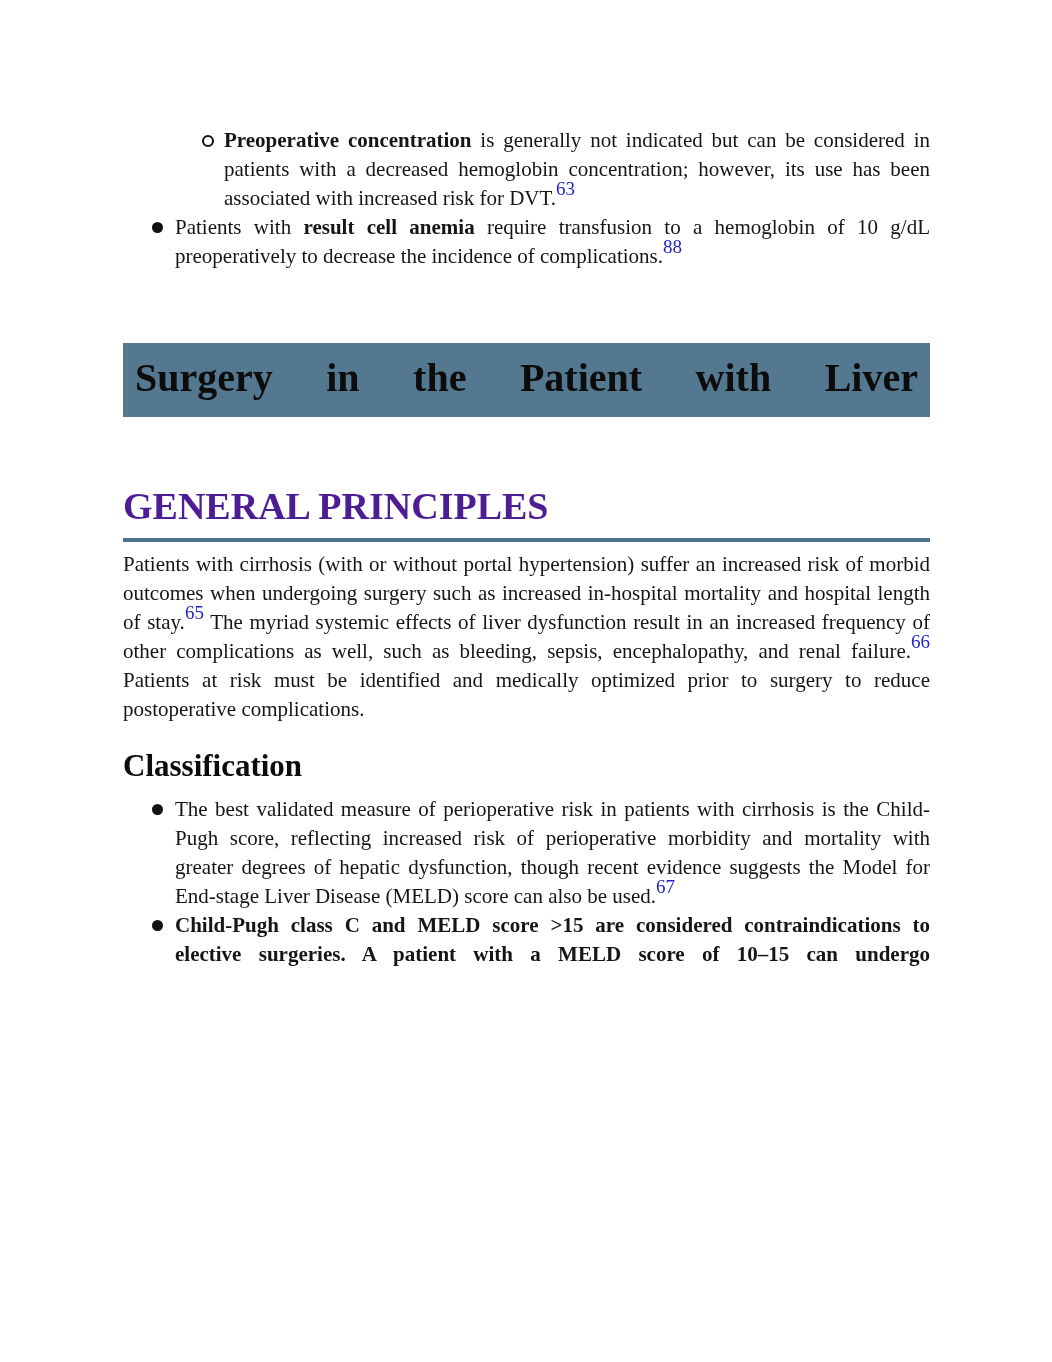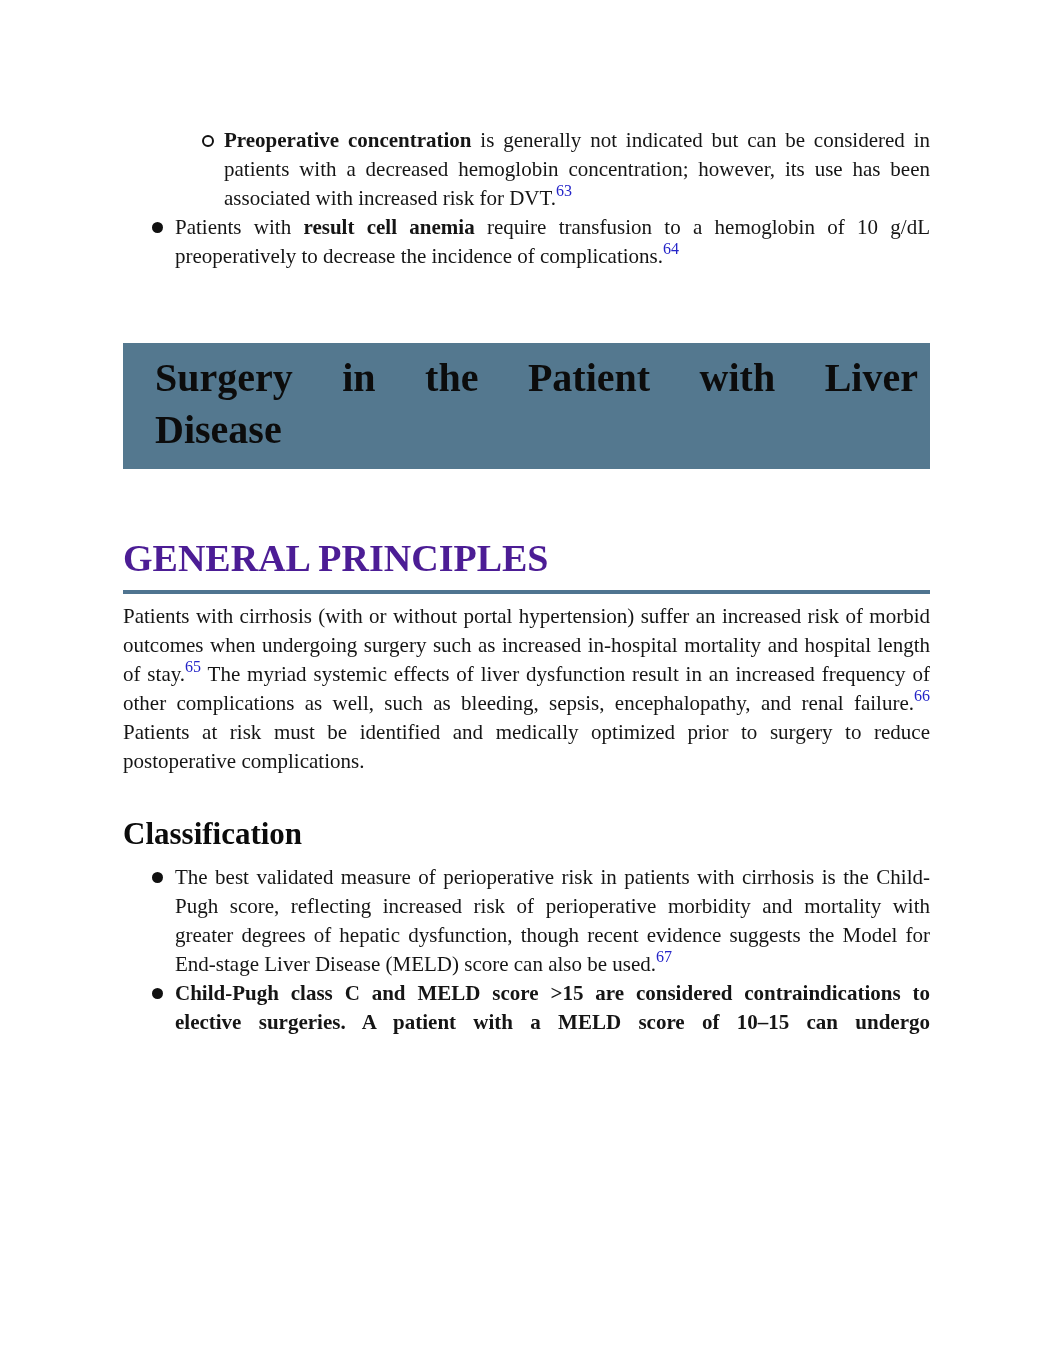--- a/index.html
+++ b/index.html
@@ -16,21 +16,21 @@
   }
   .page{
     width:807px;
     margin-left:123px;
     padding-top:126px;
   }
   
   .bodytext{font-size:21px;line-height:29px;text-align:justify;}
   sup.ref{
     color:var(--ref_link);
-    font-size:16px;
+    font-size:19px;
     line-height:0;
     vertical-align:baseline;
     position:relative;
     top:-0.55em;
   }
   
   .li{position:relative;text-align:justify;}
   .li.level2{padding-left:101px;}
   .li.level1{padding-left:52px;}
   .marker{position:absolute;top:9px;border-radius:50%;}
@@ -42,35 +42,34 @@
     margin-top:72px;
     background:var(--header_bg);
     padding:9px 12px 13px 12px;
   }
   .banner .line{
     display:block;
     font-size:40px;
     line-height:52px;
     font-weight:bold;
     color:#0c0c0c;
-    margin-left:20px;
   }
   .banner .line.first{text-align:justify;text-align-last:justify;}
   
   h1.gp{
     margin:66px 0 0 0;
     font-size:38px;
     line-height:46px;
     font-weight:bold;
     color:#4c1d95;
   }
   .gp-rule{height:4px;background:var(--rule);margin-top:9px;border:0;}
   .gp-paragraph{margin-top:8px;}
   h2.classification{
-    margin:38px 0 0 0;
+    margin:22px 0 0 0;
     font-size:31px;
     line-height:40px;
     font-weight:bold;
     color:#0c0c0c;
   }
   .class-list{margin-top:9px;}
   b{font-weight:bold;}
 </style>
 </head>
 <body>
@@ -80,28 +79,27 @@
   <div class="bodytext">
 
     <div class="li level2">
       <span class="marker circle"></span>
       <b>Preoperative concentration</b><span> is generally not indicated but can be considered in patients with a decreased hemoglobin concentration; however, its use has been associated with increased risk for DVT.</span><sup class="ref">63</sup>
     </div>
 
 
     <div class="li level1">
       <span class="marker disc"></span>
-      <span>Patients with </span><b>result cell anemia</b><span> require transfusion to a hemoglobin of 10 g/dL preoperatively to decrease the incidence of complications.</span><sup class="ref">64</sup>
+      <span>Patients with </span><b>result cell anemia</b><span> require transfusion to a hemoglobin of 10 g/dL preoperatively to decrease the incidence of complications.</span><sup class="ref">88</sup>
     </div>
 
   </div>
 
   <div class="banner">
     <span class="line first">Surgery in the Patient with Liver</span>
-    <span class="line">Disease</span>
   </div>
 
   <h1 class="gp">GENERAL PRINCIPLES</h1>
   <div class="gp-rule"></div>
 
   <div class="bodytext gp-paragraph">
     <span>Patients with cirrhosis (with or without portal hypertension) suffer an increased risk of morbid outcomes when undergoing surgery such as increased in-hospital mortality and hospital length of stay.</span><sup class="ref">65</sup><span> The myriad systemic effects of liver dysfunction result in an increased frequency of other complications as well, such as bleeding, sepsis, encephalopathy, and renal failure.</span><sup class="ref">66</sup><span> Patients at risk must be identified and medically optimized prior to surgery to reduce postoperative complications.</span>
   </div>
 
   <h2 class="classification">Classification</h2>

